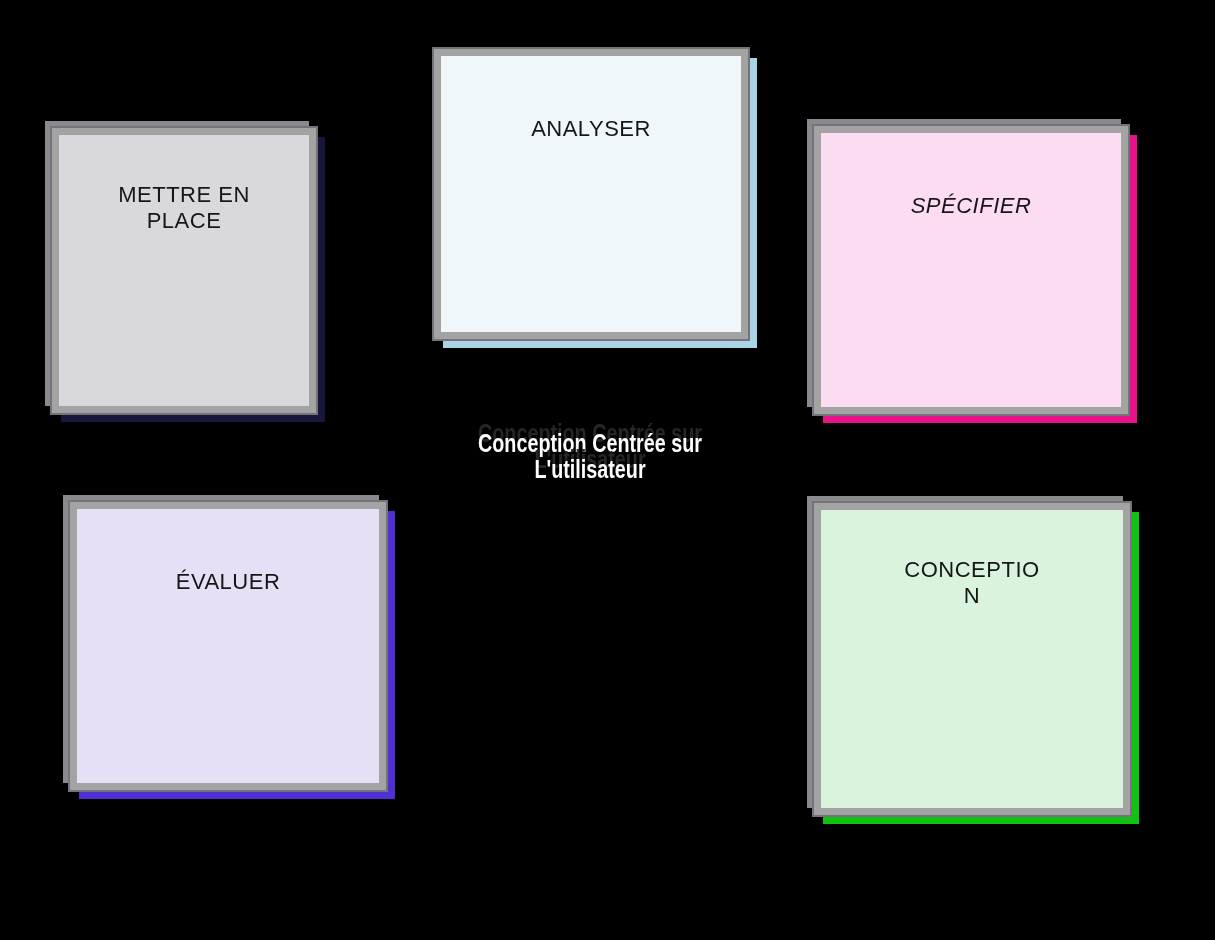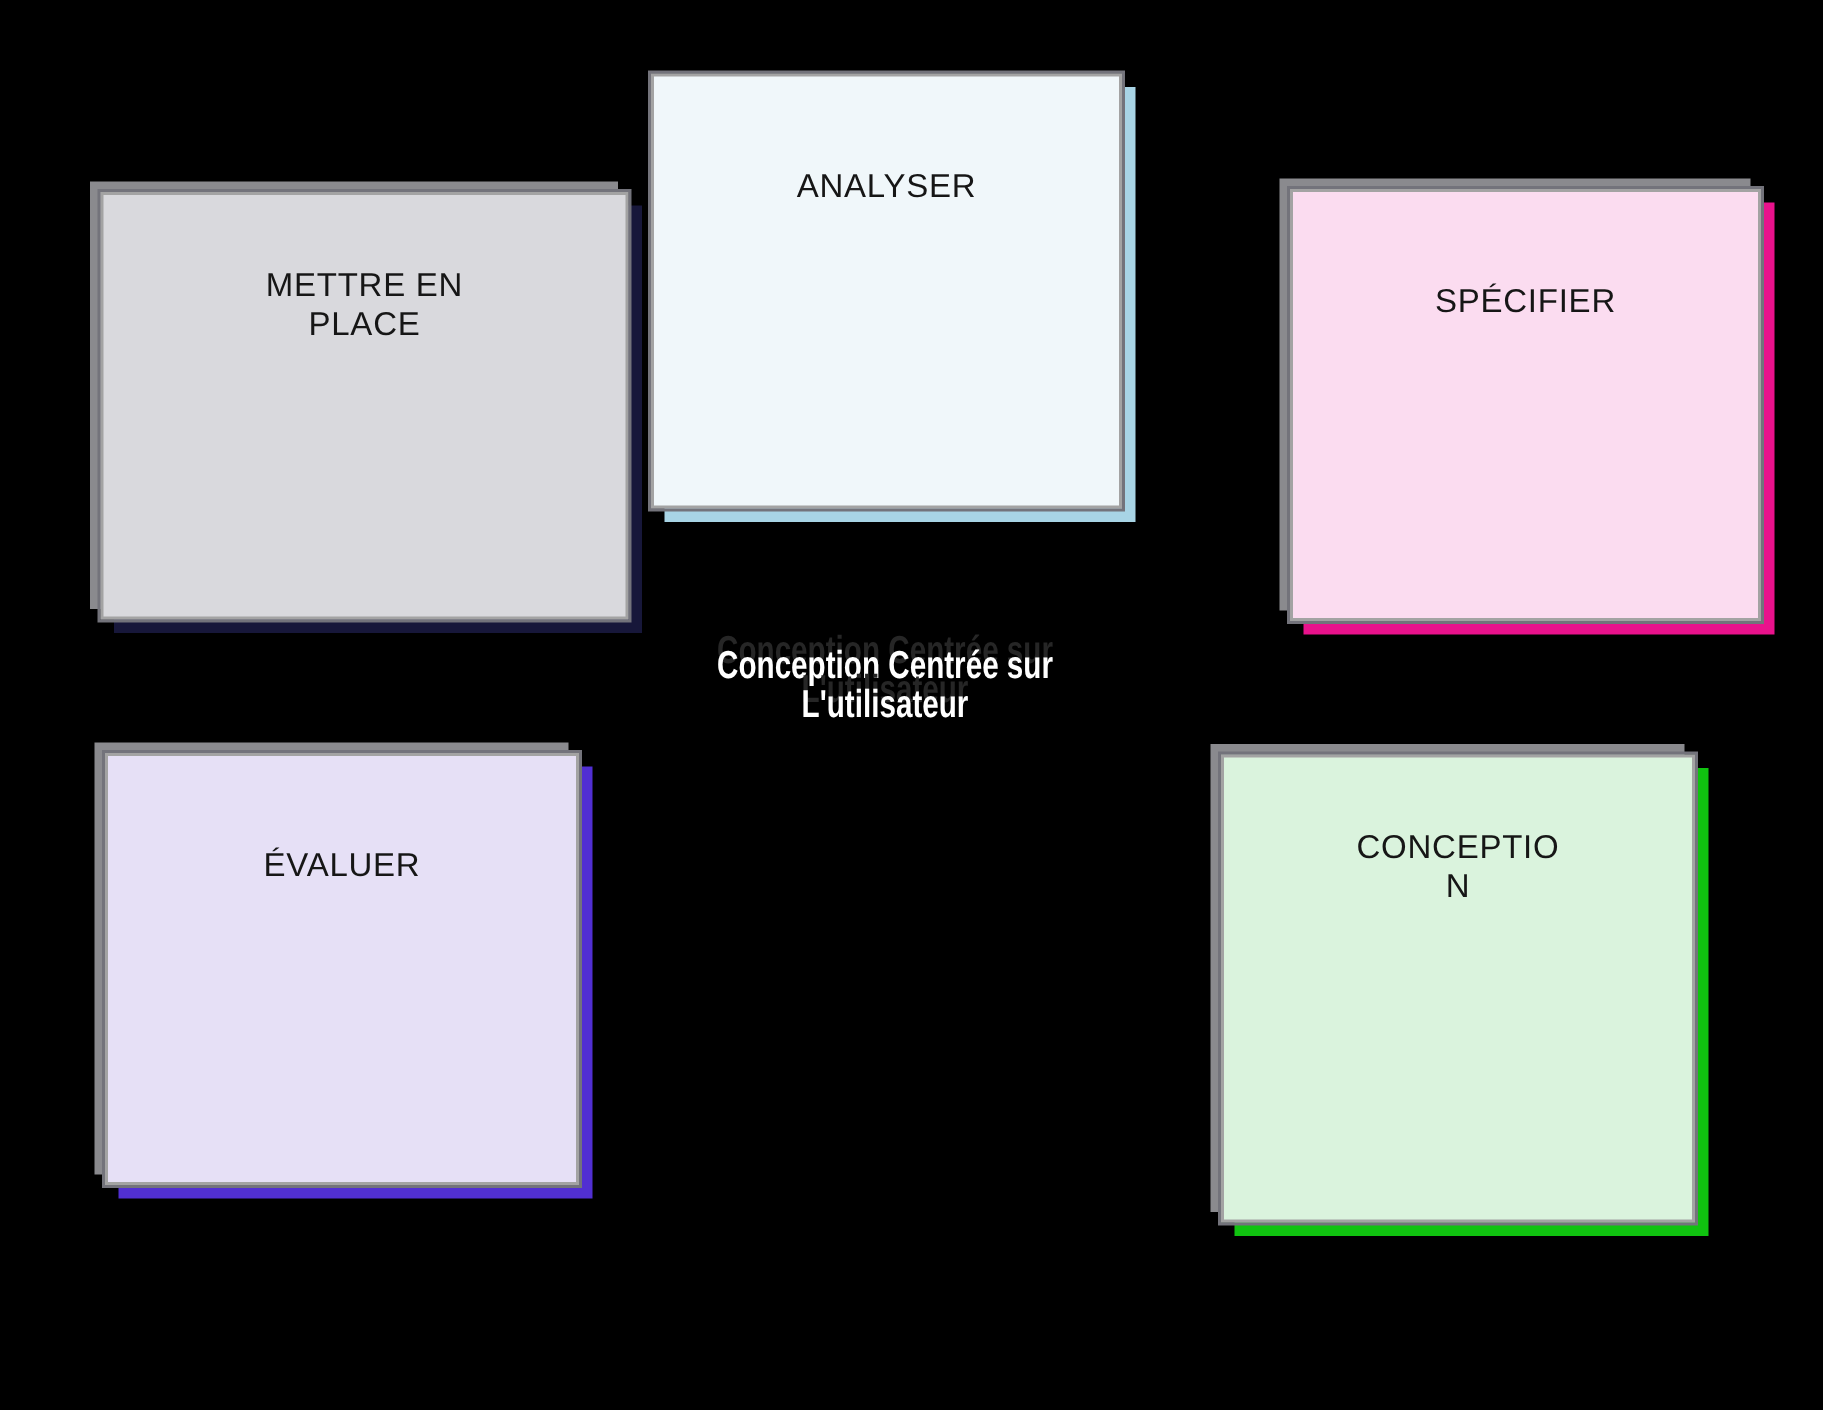--- a/index.html
+++ b/index.html
@@ -9,21 +9,21 @@
     font-family: "Liberation Sans", sans-serif;
   }
   .canvas {
     position: absolute; inset: 0;
     background: #000000;
   }
   
   .shape {
     position: absolute;
     box-sizing: border-box;
-    border: 2px solid #a3a3a3;
+    border: 7px solid #a3a3a3;
     outline: 2px solid #73737b;
     background: var(--fill, #eeeeee);
     box-shadow: 9px 9px 0 0 var(--accent, #888888),
                 -7px -7px 0 0 #8a8a8e;
   }
   .shape--flat {
     box-shadow: 9px 9px 0 0 var(--accent, #888888);
   }
   .shape .label {
     position: absolute;
@@ -31,22 +31,22 @@
     transform: translate(-50%, -50%);
     width: 142px;
     text-align: center;
     font-size: 22px;
     line-height: 26px;
     letter-spacing: 0.5px;
     color: #161616;
     word-break: break-all;
   }
   .shape-analyser   { left: 434px; top: 49px;  width: 314px; height: 290px; }
-  .shape-mettre     { left: 67px;  top: 128px; width: 352px; height: 285px; }
-  .shape-specifier  { left: 860px; top: 126px; width: 314px; height: 288px; }
+  .shape-mettre     { left: 52px;  top: 128px; width: 264px; height: 285px; }
+  .shape-specifier  { left: 814px; top: 126px; width: 314px; height: 288px; font-style: italic; }
   .shape-evaluer    { left: 52px;  top: 502px; width: 316px; height: 288px; margin-left: 18px; }
   .shape-conception { left: 814px; top: 503px; width: 316px; height: 312px; }
 
   .diagram-title {
     position: absolute;
     left: 400px; top: 430px; width: 380px;
     text-align: center;
     color: #ffffff;
     font-weight: bold;
     font-size: 26px;

